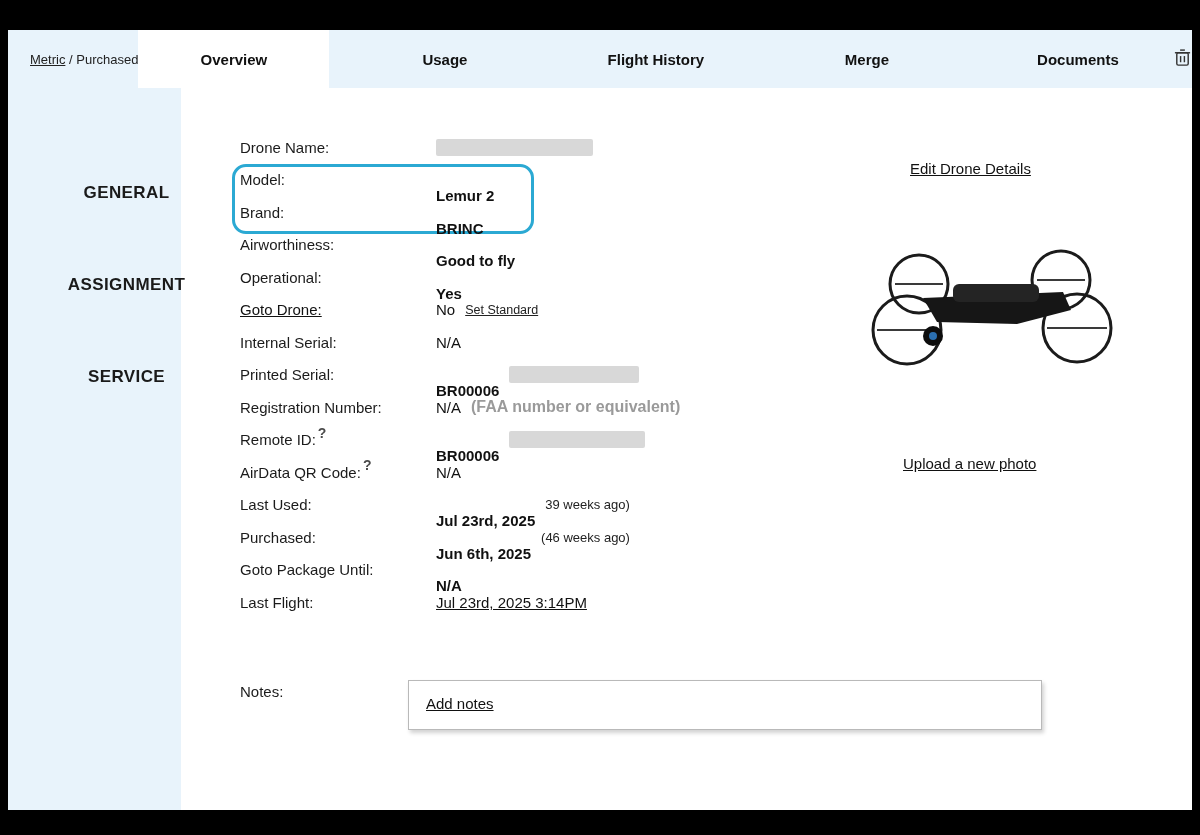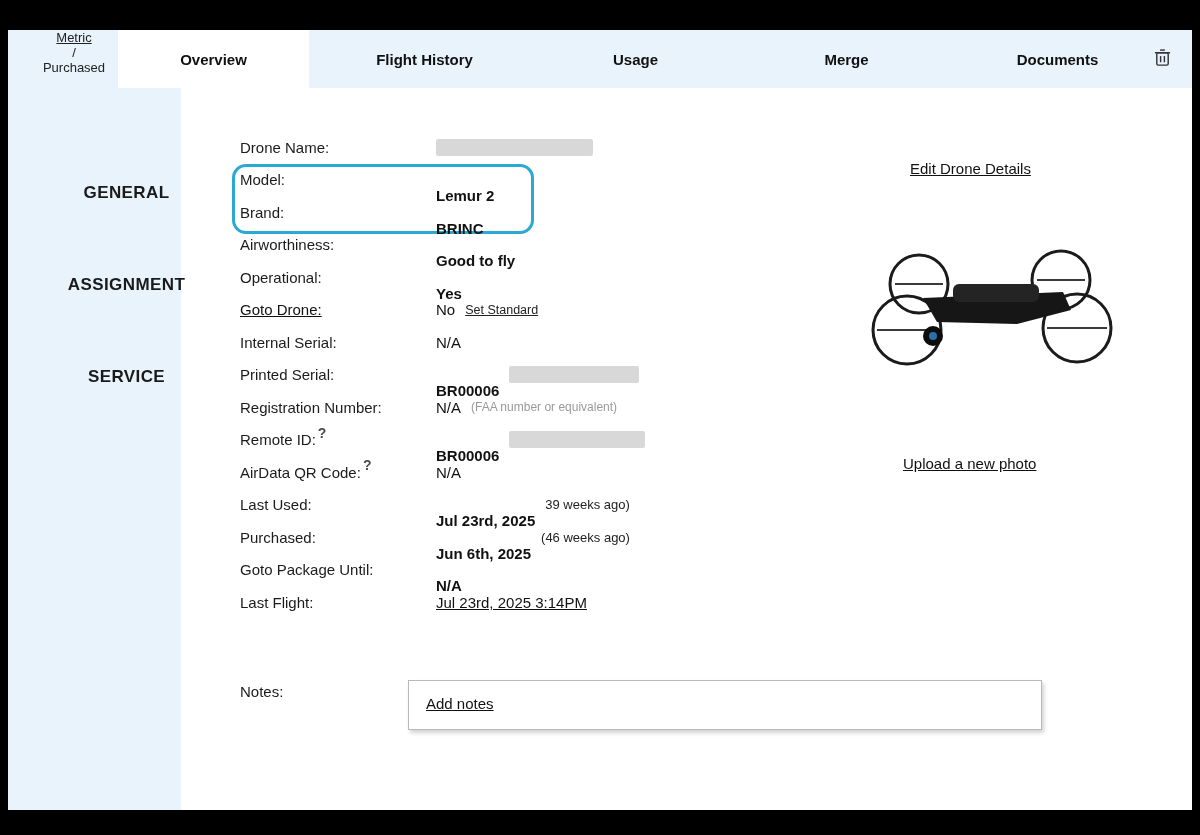--- a/index.html
+++ b/index.html
@@ -4,21 +4,21 @@
 <style>
   html,body{margin:0;padding:0;}
   body{
     width:1200px;height:835px;background:#000;position:relative;overflow:hidden;
     font-family:"Liberation Sans","DejaVu Sans",sans-serif;color:#111;
   }
   .page{position:absolute;left:8px;top:30px;width:1184px;height:780px;background:#fff;}
 
   
   .topbar{position:absolute;left:0;top:0;width:1184px;height:58px;background:#e8f3fb;display:flex;align-items:stretch;}
-  .units{width:173px;display:flex;align-items:center;padding-left:22px;box-sizing:border-box;font-size:13px;color:#222;white-space:pre;flex-direction:column;}
+  .units{width:173px;display:flex;align-items:center;padding-left:22px;box-sizing:border-box;font-size:13px;color:#222;white-space:pre;}
   .units .u-link{cursor:pointer;}
   .units .metric{text-decoration:underline;}
   .tabs{display:flex;gap:20px;}
   .tab{width:191px;display:flex;align-items:center;justify-content:center;font-weight:bold;font-size:15px;color:#111;cursor:pointer;}
   .tab.active{background:#fff;}
   .trash{flex:1;display:flex;align-items:center;justify-content:flex-end;padding-right:20px;cursor:pointer;}
 
   
   .sidebar{position:absolute;left:0;top:58px;width:173px;height:722px;background:#e8f3fb;}
   .side-item{position:absolute;left:0;width:173px;text-align:center;font-weight:bold;font-size:17px;letter-spacing:.4px;color:#1a1a1a;cursor:pointer;padding-left:32px;}
@@ -28,21 +28,21 @@
 
   
   .content{position:absolute;left:173px;top:58px;width:1011px;height:722px;}
   .details{position:absolute;left:0;top:43px;}
   .row{display:flex;align-items:center;height:32.5px;padding-left:59px;font-size:15px;}
   .lbl{width:196px;flex:0 0 196px;color:#1b1b1b;}
   .val{display:flex;align-items:center;gap:10px;}
   .b{font-weight:bold;margin-top:32px;}
   .link{text-decoration:underline;cursor:pointer;color:#111;}
   .small-link{font-size:12.5px;text-decoration:underline;cursor:pointer;color:#222;}
-  .hint{font-size:12px;color:#9a9a9a;}
+  .hint{font-size:16px;color:#9a9a9a;font-weight:bold;}
   .ago{font-size:13px;color:#222;}
   .redact{display:inline-block;height:17px;background:#d8d8d8;border-radius:2px;}
   .redact-name{width:157px;}
   .redact-serial{width:130px;}
   .redact-remote{width:136px;}
   .help-q{font-size:14px;font-weight:bold;color:#4a4a4a;position:relative;top:-7px;margin-left:2px;cursor:pointer;}
   .lblwrap{width:196px;flex:0 0 196px;display:flex;align-items:center;}
   .lblwrap .lbl-txt{color:#1b1b1b;}
 
   .highlight-box{position:absolute;left:51px;top:76px;width:296px;height:64px;border:3px solid #2ba9d3;border-radius:14px;pointer-events:none;}
@@ -60,22 +60,22 @@
 </style>
 </head>
 <body>
 
 <div class="page">
 
   <div class="topbar">
     <div class="units"><span class="u-link metric">Metric</span><span> / </span><span class="u-link">Purchased</span></div>
     <div class="tabs">
       <div class="tab active">Overview</div>
+      <div class="tab">Usage</div>
       <div class="tab">Flight History</div>
-      <div class="tab">Usage</div>
       <div class="tab">Merge</div>
       <div class="tab">Documents</div>
     </div>
     <div class="trash">
       <span>
         <svg viewBox="0 0 20 22" width="19" height="21">
           <g fill="none" stroke="#333" stroke-width="1.5">
             <rect x="4" y="6" width="12" height="13" rx="1.5"></rect>
             <line x1="2" y1="6" x2="18" y2="6"></line>
             <line x1="7.5" y1="3.2" x2="12.5" y2="3.2"></line>

